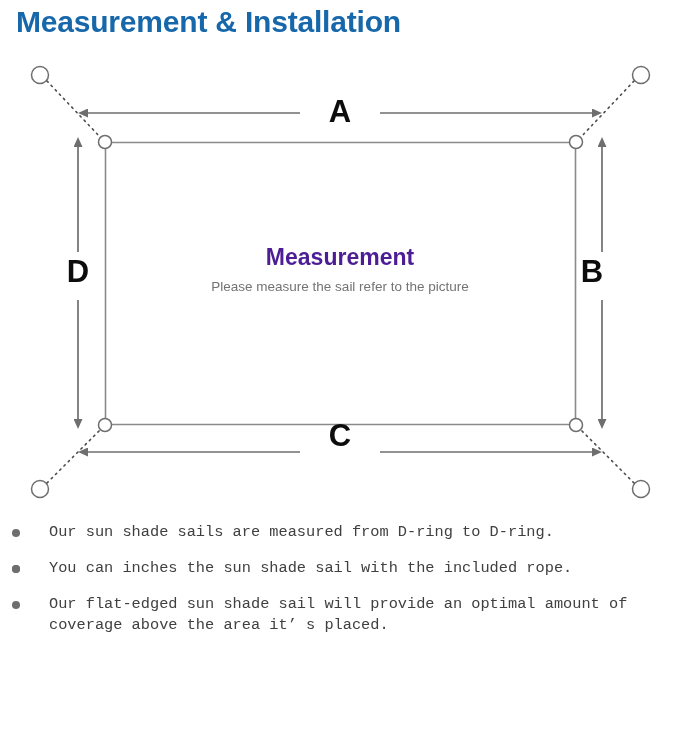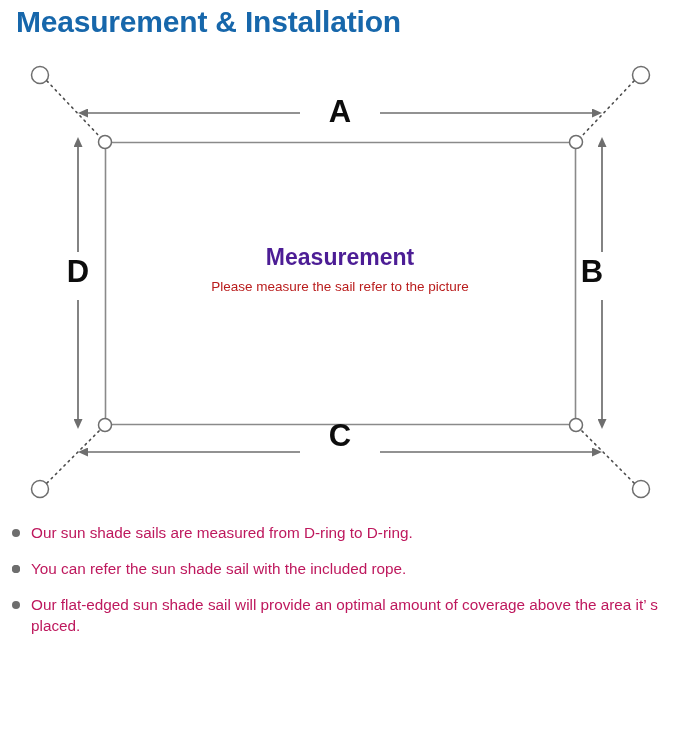--- a/index.html
+++ b/index.html
@@ -51,21 +51,21 @@
     pointer-events: none;
   }
   #center-title {
     font-size: 23px;
     font-weight: bold;
     color: #4c1d95;
     line-height: 30px;
   }
   #center-sub {
     font-size: 13.5px;
-    color: #b91c1c;
+    color: #737373;
     line-height: 22px;
     margin-top: 4px;
   }
 
   .dim-letter {
     position: absolute;
     font-family: "Liberation Sans", sans-serif;
     font-size: 31px;
     font-weight: bold;
     color: #0d0d0d;
@@ -79,27 +79,27 @@
 
   
   #notes {
     position: absolute;
     left: 0;
     top: 522px;
     width: 679px;
   }
   .note {
     position: relative;
-    padding-left: 31px;
+    padding-left: 49px;
     padding-right: 8px;
     margin-bottom: 15px;
-    color: #be185d;
+    color: #404040;
     font-size: 15.3px;
     line-height: 21px;
-    font-family: Liberation Sans, sans-serif;
+    font-family: Liberation Mono, monospace;
   }
   .note .dot {
     position: absolute;
     left: 12px;
     top: 7px;
     width: 8px;
     height: 8px;
     border-radius: 50%;
     background: #6e6e6e;
   }
@@ -166,19 +166,19 @@
 <div id="notes">
   <div class="note">
     <span class="dot"></span>
     <span>Our sun shade sails are measured from D-ring to D-ring.</span>
   </div>
   <div class="note">
     <span class="dot"></span>
   </div>
   <div class="note">
     <span class="dot"></span>
-    <span>You can refer the sun shade sail with the included rope.</span>
+    <span>You can inches the sun shade sail with the included rope.</span>
   </div>
   <div class="note">
     <span class="dot"></span>
     <span>Our flat-edged sun shade sail will provide an optimal amount of coverage above the area it’ s placed.</span>
   </div>
 </div>
 
 </body></html>

